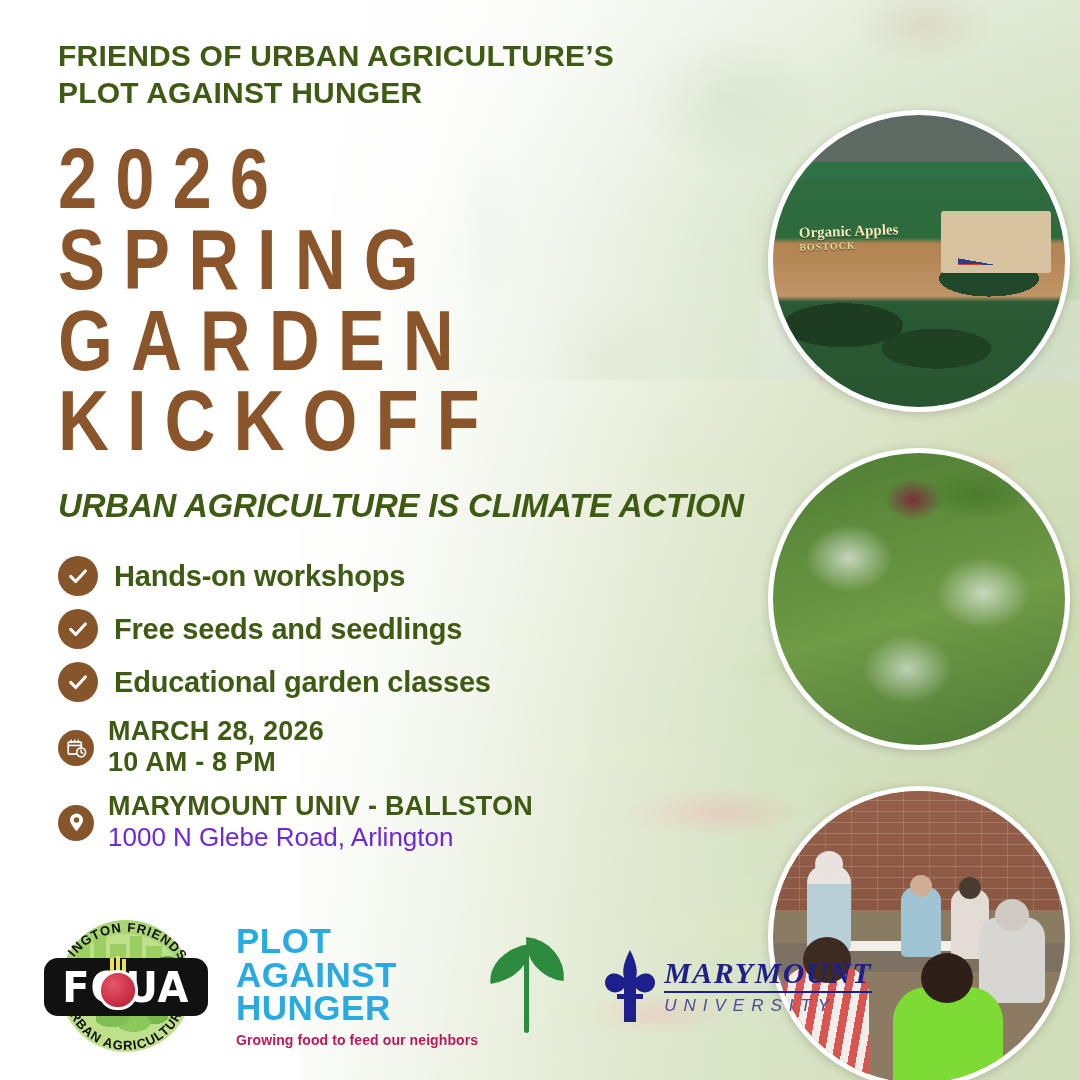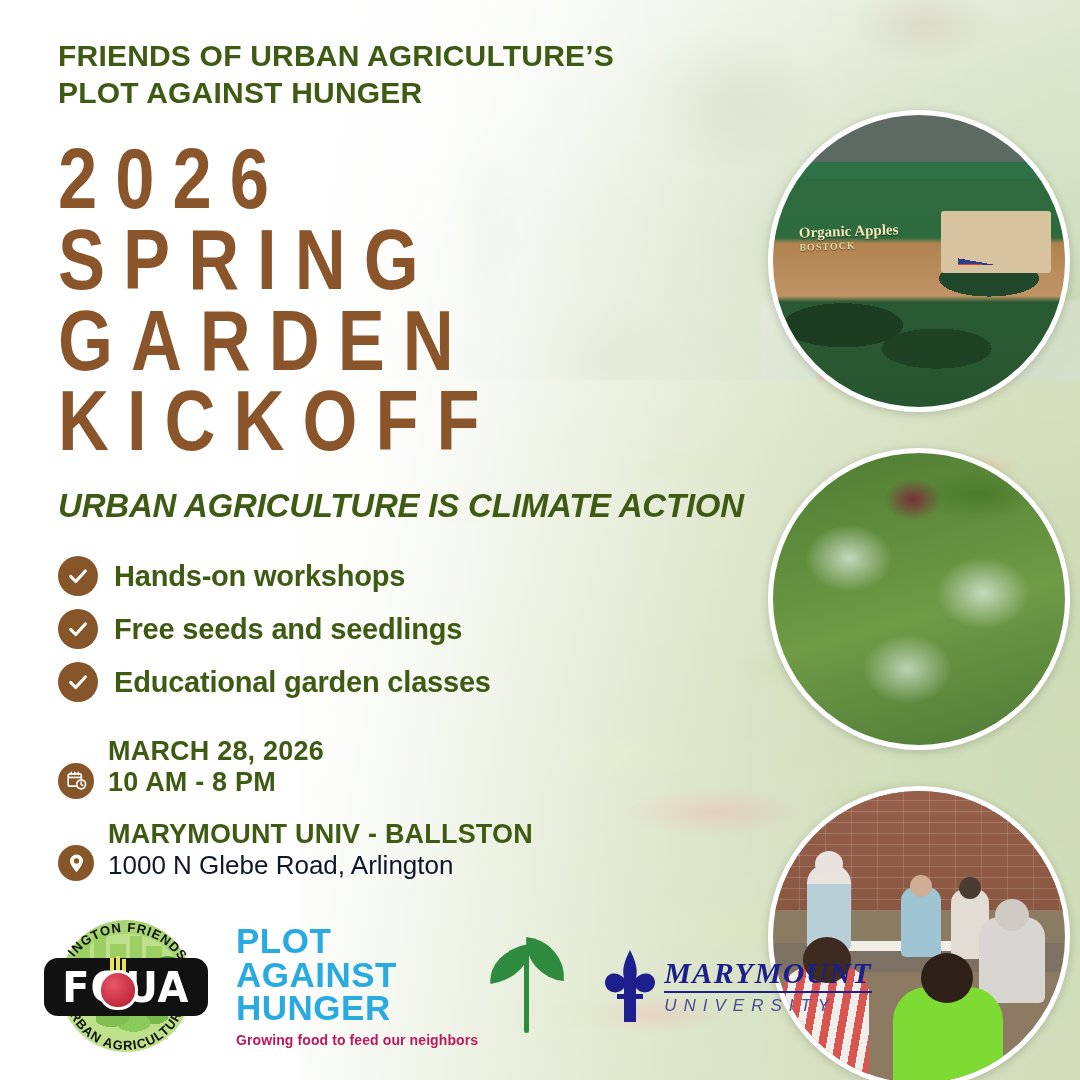--- a/index.html
+++ b/index.html
@@ -164,28 +164,28 @@
   .bullets{position:absolute;left:58px;top:556px;}
   .bullet{display:flex;align-items:center;margin-bottom:13px;text-align:center;}
   .badge{
     width:40px;height:40px;border-radius:50%;background:#87552a;
     display:flex;align-items:center;justify-content:center;flex:0 0 auto;margin-right:16px;
   }
   .badge svg{display:block;}
   .bullet .txt{color:#3f5a12;font-size:29px;font-weight:700;letter-spacing:-.2px;}
 
   .info{position:absolute;left:58px;top:716px;}
-  .info-row{display:flex;align-items:flex-end;margin-bottom:12px;margin-top:20px;}
+  .info-row{display:flex;align-items:center;margin-bottom:12px;}
   .iconcirc{
     width:36px;height:36px;border-radius:50%;background:#87552a;
     display:flex;align-items:center;justify-content:center;flex:0 0 auto;margin-right:14px;margin-top:2px;
   }
   .info-text .l1{color:#3f5a12;font-size:27px;font-weight:700;line-height:1.16;letter-spacing:.2px;}
   .info-text .l2{color:#3f5a12;font-size:27px;font-weight:700;line-height:1.16;letter-spacing:.2px;}
-  .info-text .addr{color:#0f172a;font-size:26px;font-weight:400;line-height:1.2;}
+  .info-text .addr{color:#6d28d9;font-size:26px;font-weight:400;line-height:1.2;}
 
   
   .logos{position:absolute;left:40px;bottom:14px;display:flex;align-items:center;}
 
   .foua{position:relative;width:172px;height:160px;flex:0 0 auto;}
   .foua .disc{
     position:absolute;left:20px;top:14px;width:132px;height:132px;border-radius:50%;
     background:radial-gradient(circle at 50% 58%, #bfe08a 0 62%, #a9d574 62% 100%);
   }
   .foua .skyline{

